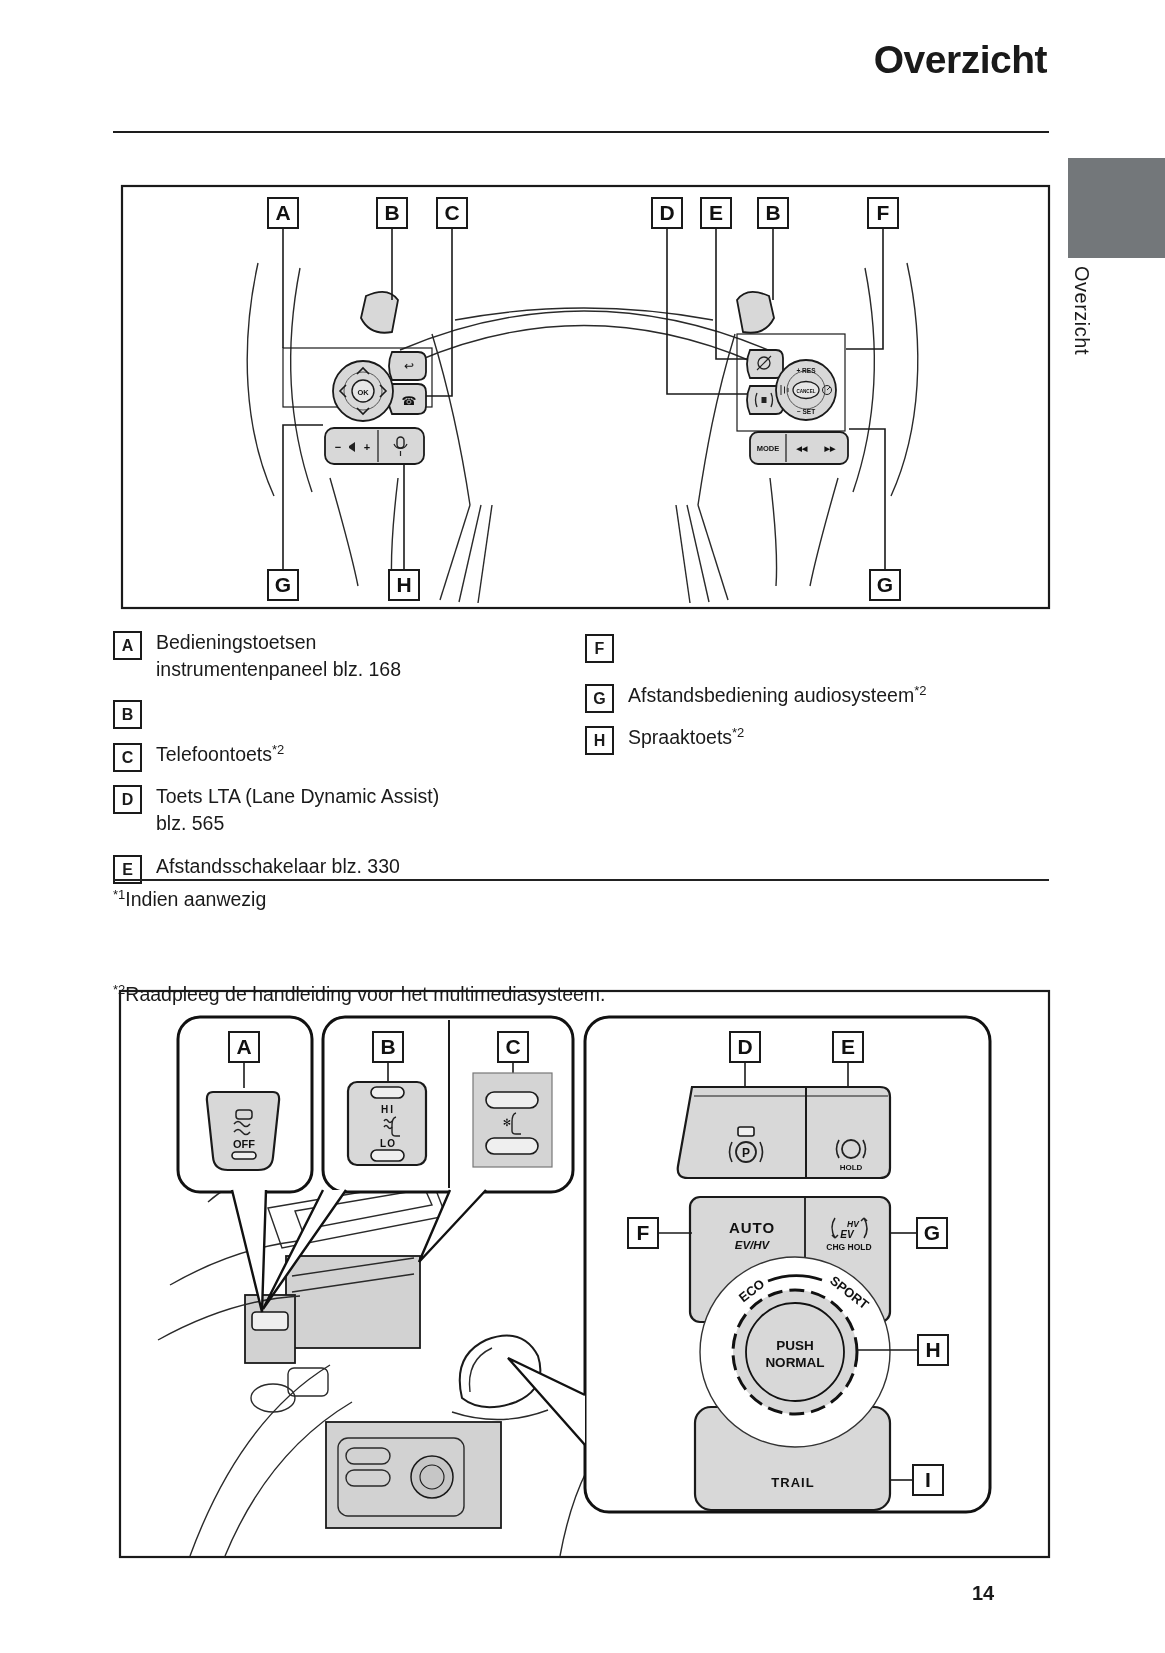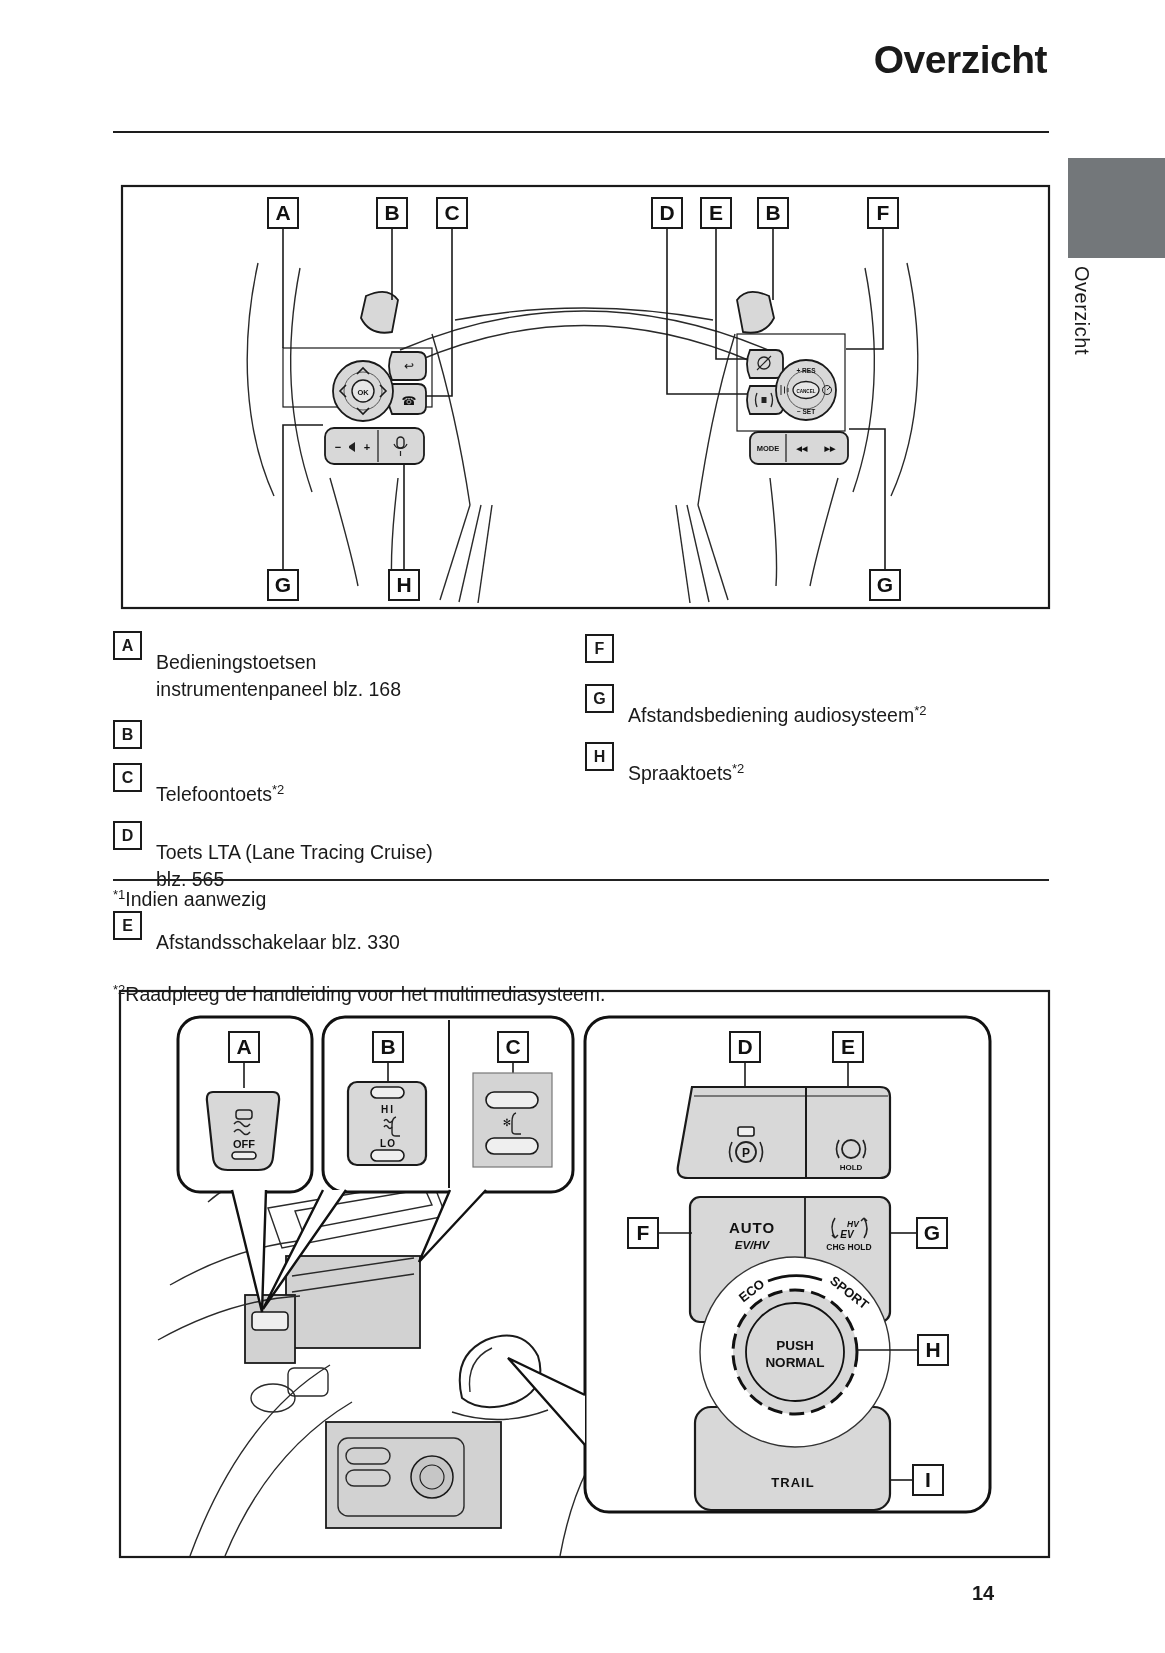--- a/index.html
+++ b/index.html
@@ -9,21 +9,21 @@
   #title-rule{top:131px;left:113px;width:936px;height:2px;background:#1d1d1d;}
   #side-tab{top:158px;left:1068px;width:97px;height:100px;}
   #side-tab-text{top:266px;left:1070px;height:150px;writing-mode:vertical-rl;font-size:20px;letter-spacing:0.5px;}
   #page-number{top:1582px;left:972px;font-size:20px;font-weight:bold;}
   
   .legend-col{position:absolute;display:flex;flex-direction:column;font-size:19.5px;line-height:27px;}
   #legend-left{left:113px;top:629px;width:460px;}
   #legend-right{left:585px;top:632px;width:460px;}
   .lrow{display:flex;align-items:flex-start;}
   .lbox{flex:none;display:inline-flex;width:25px;height:25px;border:2px solid #1a1a1a;align-items:center;justify-content:center;font-weight:bold;font-size:16px;margin-right:14px;margin-top:2px;background:#fff;}
-  .ltext{display:block;margin-top:20px;}
+  .ltext{display:block;}
   sup.s{font-size:13px;line-height:0;vertical-align:7px;}
   .fnote{position:absolute;left:113px;font-size:19.5px;}
   #fnote-rule{top:879px;left:113px;width:936px;height:1.6px;background:#222;}
   #fnote1{top:888px;}
   #fnote2{top:983px;}
   
   svg{position:absolute;overflow:visible;}
   svg text{font-family:"Liberation Sans",sans-serif;fill:#111;}
   .ln{stroke:#1a1a1a;fill:none;}
   .border{stroke-width:2.2;}
@@ -174,21 +174,21 @@
   </div>
   <div class="lrow" style="margin-bottom:12px;">
     <span class="lbox">B</span>
   </div>
   <div class="lrow" style="margin-bottom:11px;">
     <span class="lbox">C</span>
     <span class="ltext"><span>Telefoontoets</span><sup class="s">*2</sup><span></span></span>
   </div>
   <div class="lrow" style="margin-bottom:16px;">
     <span class="lbox">D</span>
-    <span class="ltext"><span>Toets LTA (Lane Tracing Cruise)</span><br><span>blz. 565</span></span>
+    <span class="ltext"><span>Toets LTA (Lane Dynamic Assist)</span><br><span>blz. 565</span></span>
   </div>
   <div class="lrow">
     <span class="lbox">E</span>
     <span class="ltext">Afstandsschakelaar blz. 330</span>
   </div>
 </div>
 
 <div class="legend-col" id="legend-right">
   <div class="lrow" style="margin-bottom:19px;">
     <span class="lbox">F</span>

